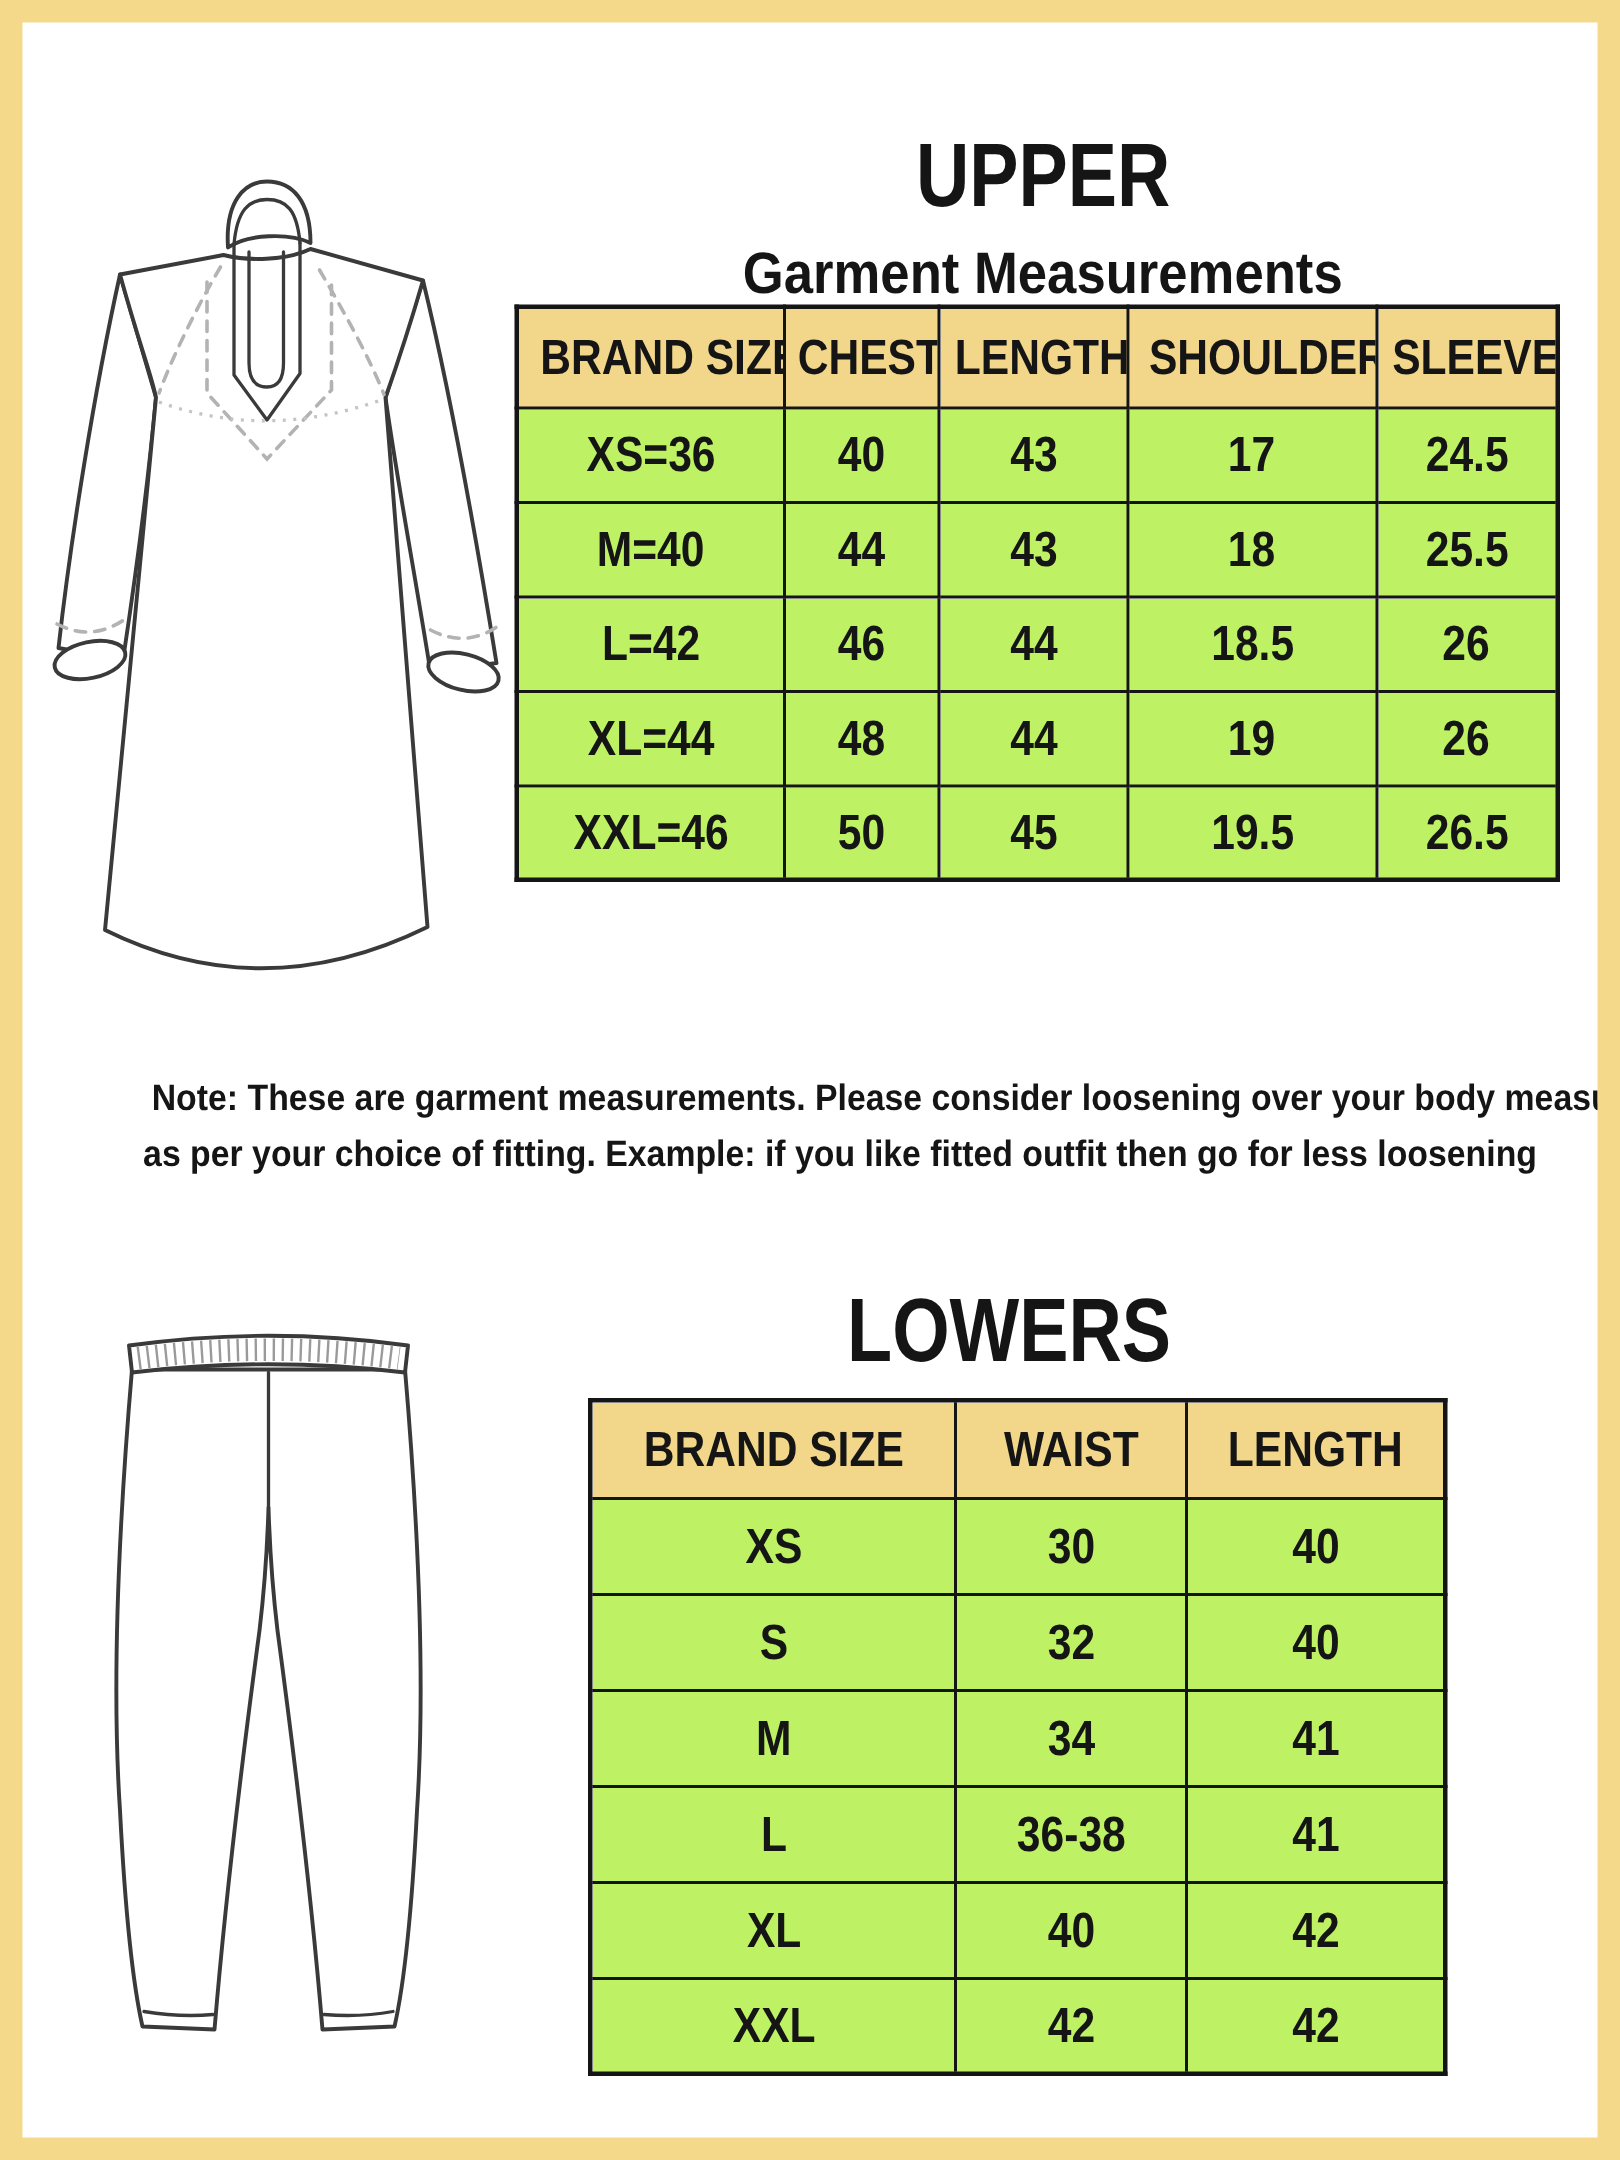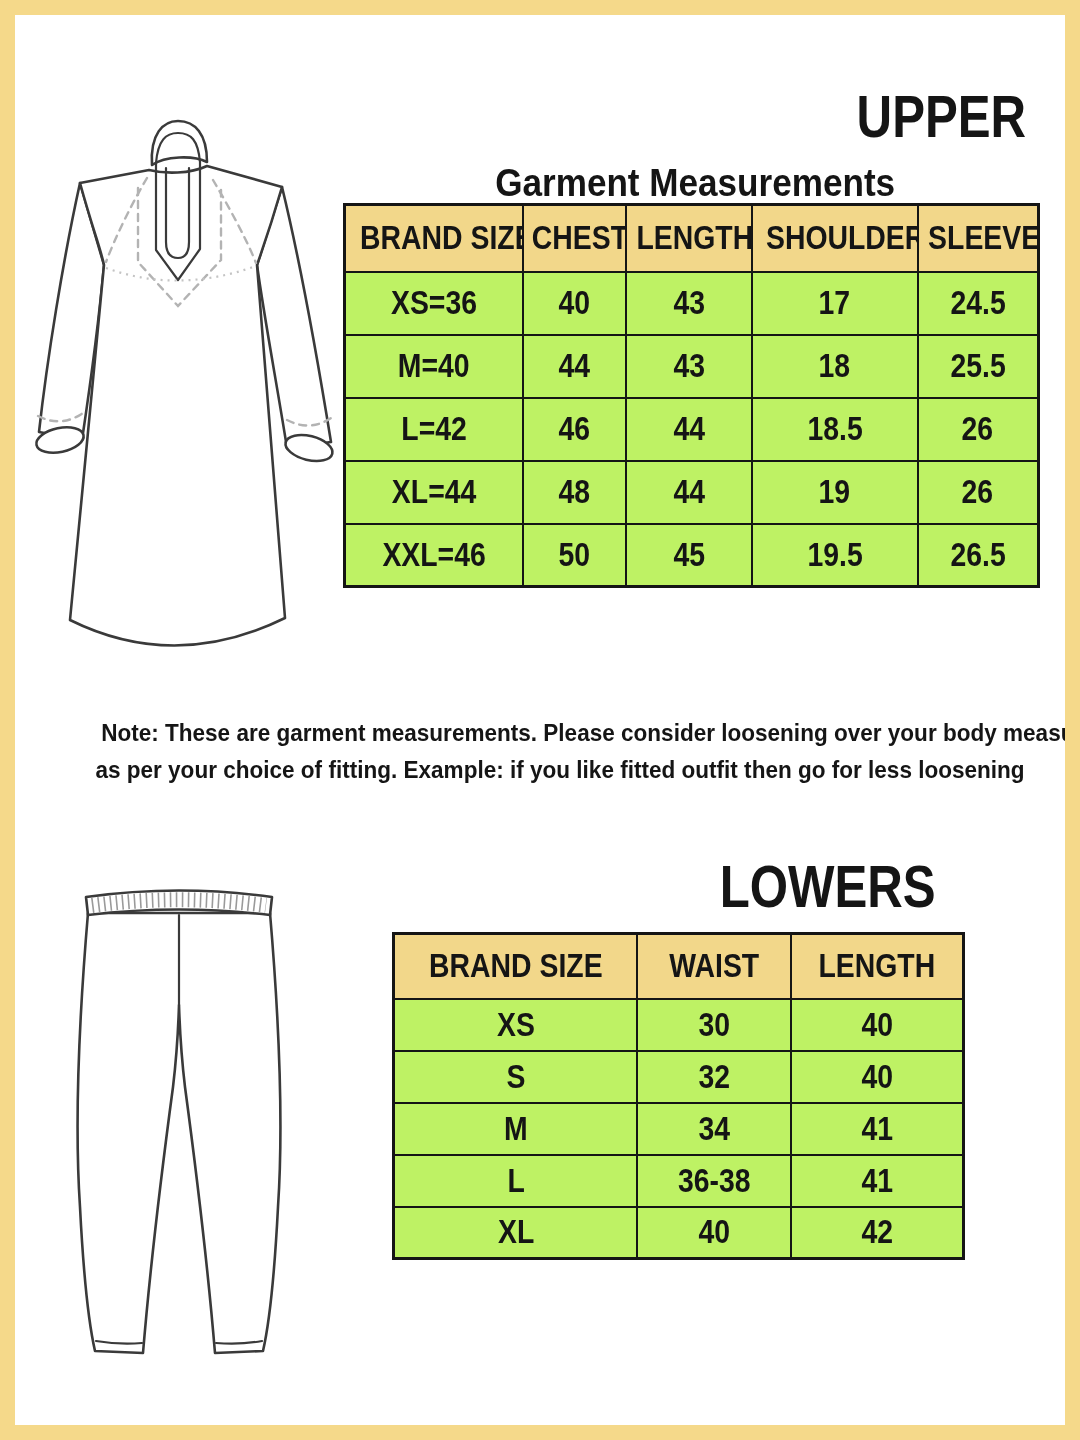--- a/index.html
+++ b/index.html
@@ -11,21 +11,21 @@
     width: 1080px;
     height: 1440px;
     background: #ffffff;
     border: 15px solid #f5d98a;
     overflow: hidden;
   }
 
   
   .section-title {
     position: absolute;
-    text-align: right;
+    text-align: center;
     font-size: 60px;
     font-weight: 700;
     letter-spacing: 0px;
     line-height: 1;
     white-space: nowrap;
   }
   .section-title > span, .subtitle > span, .note-line > span, .cond {
     display: inline-block;
     transform: scaleX(0.82);
     transform-origin: center;
@@ -63,21 +63,21 @@
   table.size-table td { background: #bef264; }
   table.size-table th > span, table.size-table td > span {
     display: inline-block;
     transform: scaleX(0.86);
     transform-origin: center;
   }
   .upper-table { left: 328px; top: 188px; width: 697px; }
   .upper-table tr { height: 63px; }
   .upper-table tr.head { height: 67px; }
   .lowers-table { left: 377px; top: 917px; width: 573px; }
-  .lowers-table tr { height: 52px; }
+  .lowers-table tr { height: 64px; }
   .lowers-table tr.head { height: 65px; }
 
   
   .note {
     position: absolute;
     left: 40px; top: 700px; width: 985px;
     text-align: center;
     font-size: 24.5px;
     font-weight: 700;
     line-height: 1.5;
@@ -251,16 +251,21 @@
     <tr>
       <td><span>L</span></td>
       <td><span>36-38</span></td>
       <td><span>41</span></td>
     </tr>
     <tr>
       <td><span>XL</span></td>
       <td><span>40</span></td>
       <td><span>42</span></td>
     </tr>
+    <tr>
+      <td><span>XXL</span></td>
+      <td><span>42</span></td>
+      <td><span>42</span></td>
+    </tr>
   </tbody>
     </table>
 
 </div>
 
 </body></html>

